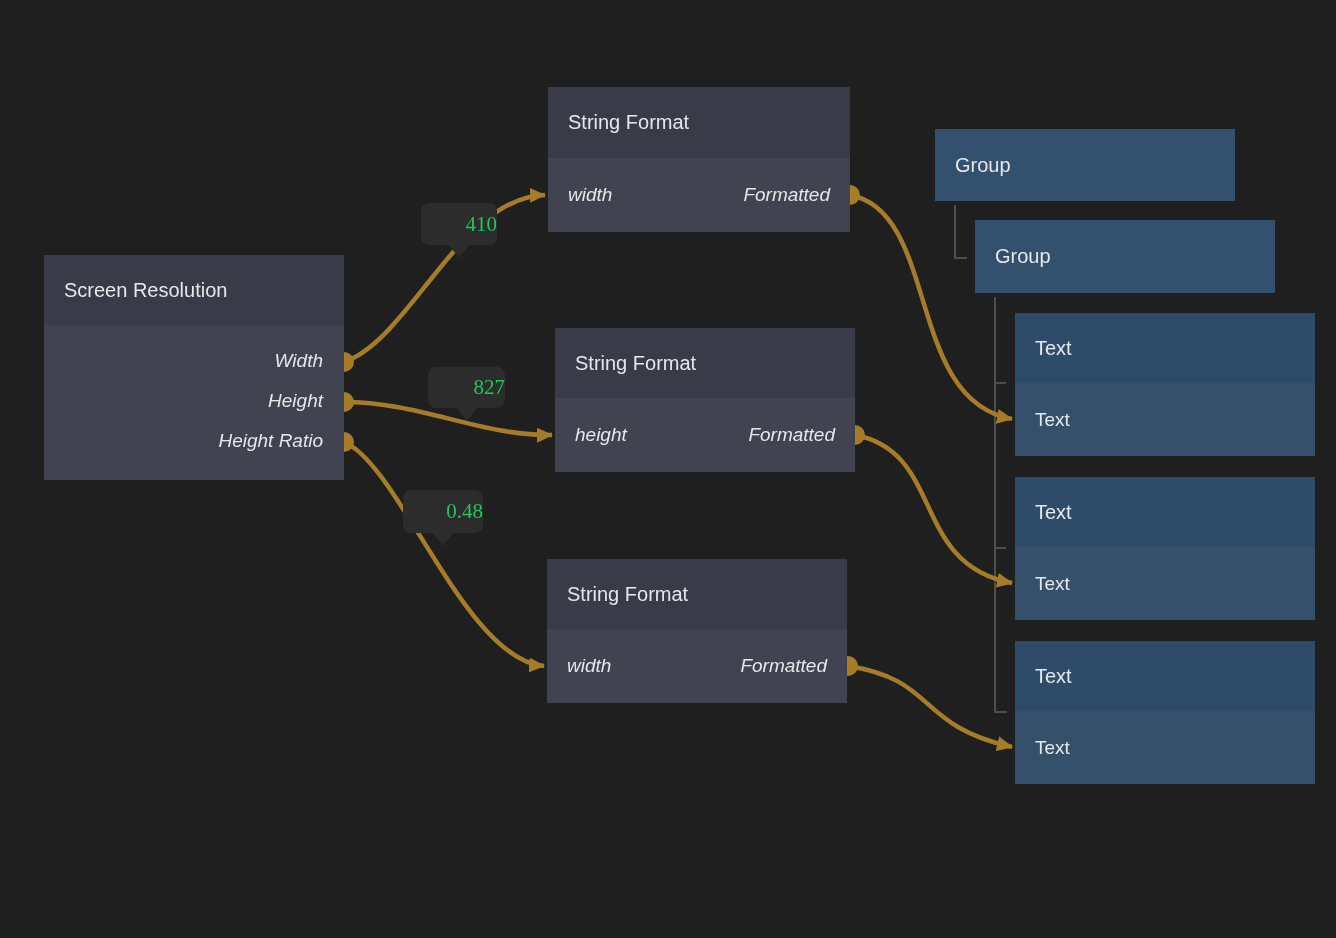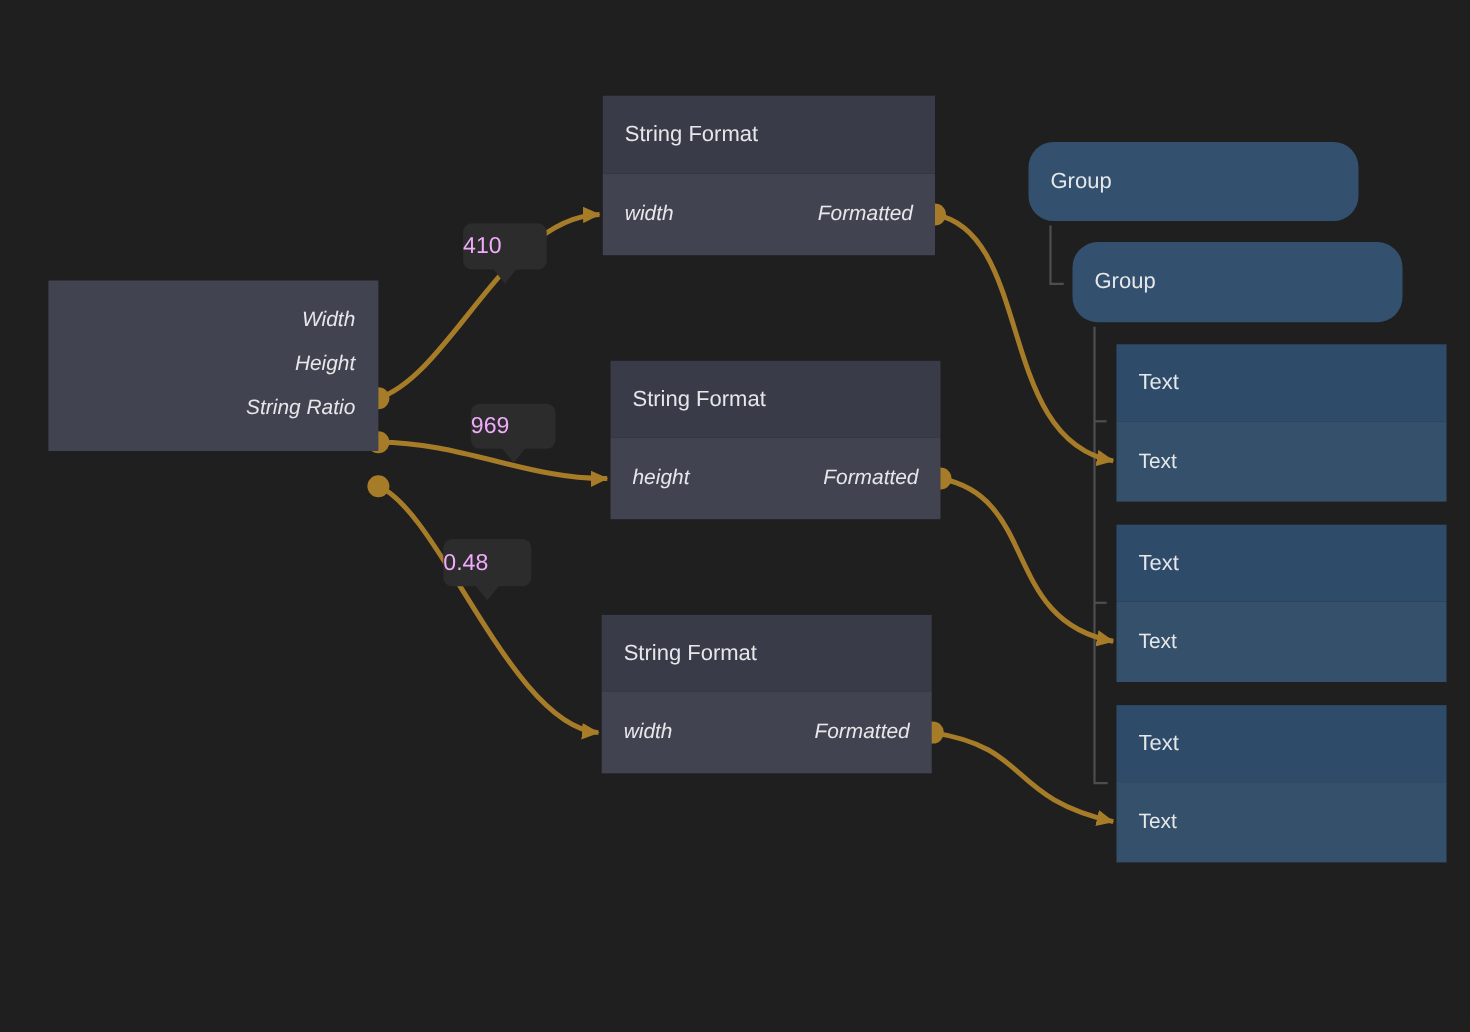--- a/index.html
+++ b/index.html
@@ -53,42 +53,42 @@
     font-size: 19px;
   }
   
   .group-node {
     background: #33516f;
     display: flex;
     align-items: center;
     padding: 0 20px;
     font-size: 20px;
     box-sizing: border-box;
-    border-radius: 23px;
   }
   .blue .node-header { background: #2e4c6a; height: 70px; }
   .blue .node-body {
     background: #35506a;
     height: 73px;
     display: flex;
     align-items: center;
     padding: 0 20px;
     font-size: 19px;
   }
   
   .badge {
     position: absolute;
     background: #2c2c2c;
     border-radius: 8px;
     display: flex;
     align-items: center;
-    justify-content: flex-start;
-    color: #f0abfc;
+    justify-content: flex-end;
+    color: #22c55e;
     font-size: 21px;
     z-index: 3;
+    font-family: Liberation Serif, serif;
   }
   .badge::after {
     content: "";
     position: absolute;
     top: 100%;
     left: 50%;
     transform: translateX(-50%);
     margin-top: -1px;
     border: 11px solid transparent;
     border-top: 14px solid #2c2c2c;
@@ -121,29 +121,32 @@
 
     <circle cx="344" cy="362" r="10" fill="#a67c28"></circle>
     <circle cx="344" cy="402" r="10" fill="#a67c28"></circle>
     <circle cx="344" cy="442" r="10" fill="#a67c28"></circle>
     <circle cx="850" cy="195" r="10" fill="#a67c28"></circle>
     <circle cx="855" cy="435" r="10" fill="#a67c28"></circle>
     <circle cx="848" cy="666" r="10" fill="#a67c28"></circle>
   </svg>
 
   <div class="node gray" style="left:44px; top:255px; width:300px;">
+    <div class="node-header">
+      <span>Screen Resolution</span>
+    </div>
     <div class="node-body sr-body">
       <div class="port-row-out">
         <span>Width</span>
       </div>
       <div class="port-row-out">
         <span>Height</span>
       </div>
       <div class="port-row-out">
-        <span>String Ratio</span>
+        <span>Height Ratio</span>
       </div>
     </div>
   </div>
 
   <div class="node gray" style="left:548px; top:87px; width:302px;">
     <div class="node-header" style="height:71px;">
       <span>String Format</span>
     </div>
     <div class="node-body sf-body">
       <span>width</span>
@@ -203,19 +206,19 @@
     </div>
     <div class="node-body">
       <span>Text</span>
     </div>
   </div>
 
   <div class="badge" style="left:421px; top:203px; width:76px; height:42px;">
     <span>410</span>
   </div>
   <div class="badge" style="left:428px; top:367px; width:77px; height:41px;">
-    <span>969</span>
+    <span>827</span>
   </div>
   <div class="badge" style="left:403px; top:490px; width:80px; height:43px;">
     <span>0.48</span>
   </div>
 
 </div>
 
 </body></html>

